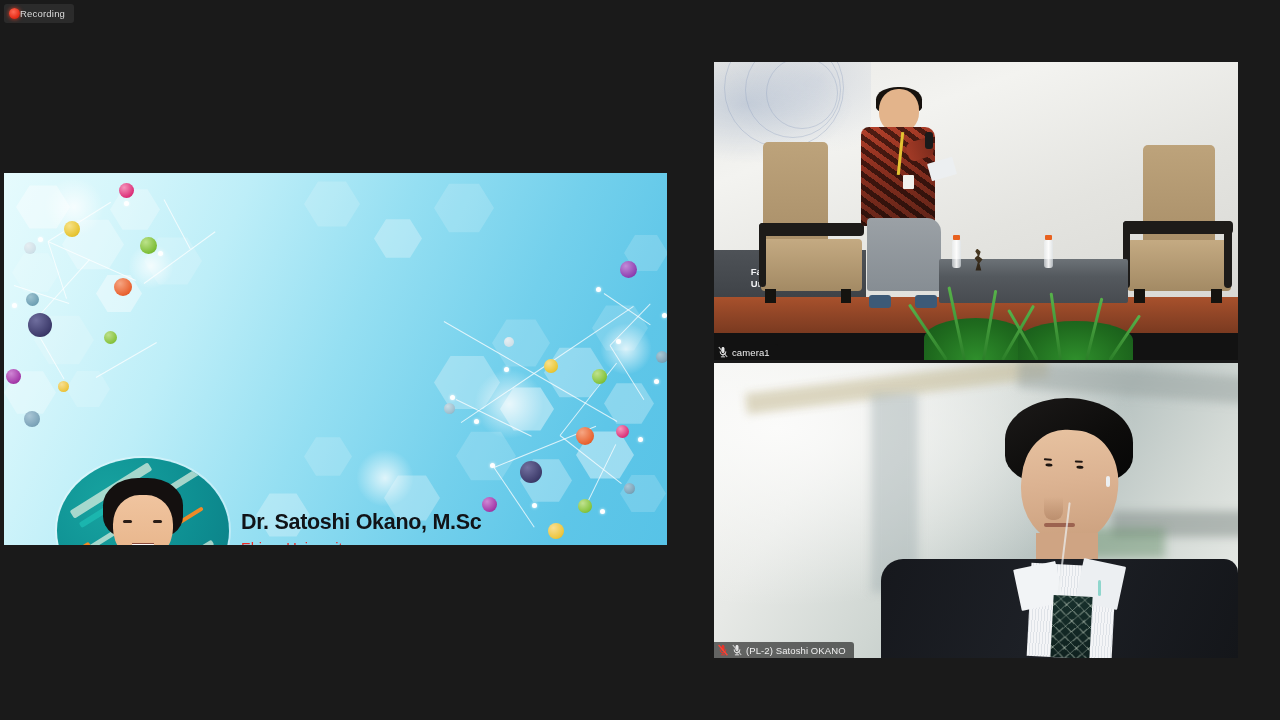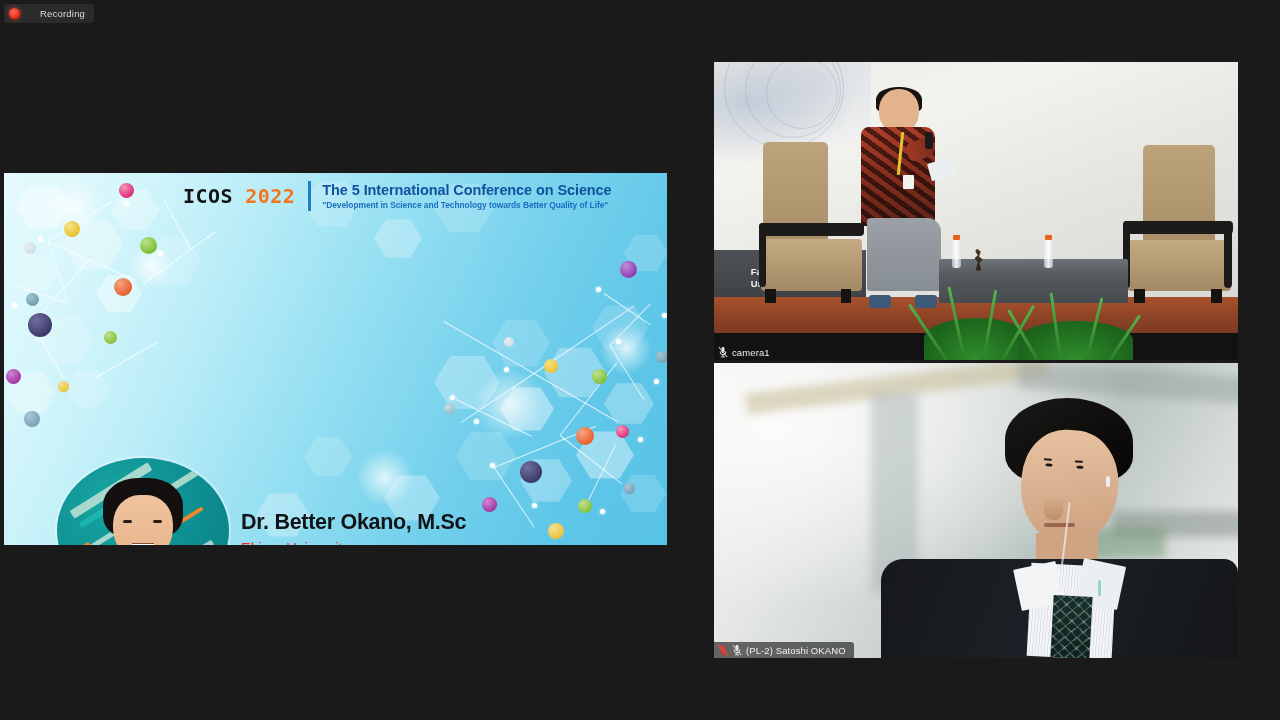--- a/index.html
+++ b/index.html
@@ -9,21 +9,21 @@
     background: #1a1a1a;
     font-family: "Liberation Sans", sans-serif;
     overflow: hidden;
   }
   #stage { position: relative; width: 1280px; height: 720px; background: #1a1a1a; }
 
   
   #rec-badge {
     position: absolute; left: 4px; top: 4px;
     height: 19px; padding: 0 9px 0 5px;
-    display: flex; align-items: center; gap: 20px;
+    display: flex; align-items: center; gap: 0;
     background: #2b2b2b; border-radius: 3px;
   }
   #rec-dot {
     width: 11px; height: 11px; border-radius: 50%;
     background: radial-gradient(circle at 40% 35%, #ff6a55 0%, #e8311c 60%, #b81b0c 100%);
     box-shadow: 0 0 4px rgba(255,70,40,.8);
     flex: none;
   }
   #rec-label { font-size: 9.5px; color: #dcdcdc; letter-spacing: .2px; white-space: nowrap; }
 
@@ -492,49 +492,40 @@
       <div class="mol" style="left:572px; top:254px; width:18px; height:18px; background:radial-gradient(circle at 34% 30%, #f6a683, #e8622f 70%, #c04617);"></div>
       <div class="mol" style="left:516px; top:288px; width:22px; height:22px; background:radial-gradient(circle at 34% 30%, #72709f, #3e3c6b 70%, #28274b);"></div>
       <div class="mol" style="left:574px; top:326px; width:14px; height:14px; background:radial-gradient(circle at 34% 30%, #c1e290, #85c33c 70%, #649f26);"></div>
       <div class="mol" style="left:478px; top:324px; width:15px; height:15px; background:radial-gradient(circle at 34% 30%, #cf87d4, #a239a8 70%, #7c2580);"></div>
       <div class="mol" style="left:544px; top:350px; width:16px; height:16px; background:radial-gradient(circle at 34% 30%, #f7df93, #edc53c 70%, #c8a122);"></div>
       <div class="mol" style="left:620px; top:310px; width:11px; height:11px; background:radial-gradient(circle at 34% 30%, #a9c6d6, #7ba3b8 70%, #5b8398);"></div>
       <div class="mol" style="left:500px; top:164px; width:10px; height:10px; background:radial-gradient(circle at 34% 30%, #e6eef2, #cfe0e8 70%, #a9c3cf);"></div>
       <div class="mol" style="left:440px; top:230px; width:11px; height:11px; background:radial-gradient(circle at 34% 30%, #c9dde6, #9dbecd 70%, #7b9dae);"></div>
     </div>
 
-    <div id="slide-header">
-      <div id="logo-icos">ICOS</div>
-      <div id="logo-year">2022</div>
-      <div id="logo-divider"></div>
-      <div>
-        <div id="conf-title">The 5 International Conference on Science</div>
-        <div id="conf-tagline">"Development in Science and Technology towards Better Quality of Life"</div>
-      </div>
-    </div>
 
     <div id="photo-wrap">
       <div id="photo">
         <div class="ph-streak" style="left:8px;  top:28px;  width:92px; height:9px;"></div>
         <div class="ph-streak teal" style="left:18px; top:46px; width:70px; height:6px;"></div>
         <div class="ph-streak" style="left:96px; top:18px;  width:64px; height:7px;"></div>
         <div class="ph-streak orange" style="left:2px;  top:92px; width:34px; height:8px;"></div>
         <div class="ph-streak" style="left:104px; top:96px; width:56px; height:6px;"></div>
         <div class="ph-streak orange" style="left:118px; top:56px; width:30px; height:4px;"></div>
         <div class="ph-streak" style="left:28px; top:78px;  width:40px; height:5px;"></div>
         <div id="ph-hair"></div>
         <div id="ph-face"></div>
         <div class="ph-eye" style="left:66px;"></div>
         <div class="ph-eye" style="left:96px;"></div>
         <div id="ph-mouth"></div>
 
       </div>
     </div>
 
-    <div id="speaker-name">Dr. Better Okano, M.Sc</div>
+    <div id="speaker-name">Dr. Satoshi Okano, M.Sc</div>
     <div id="speaker-affil">Ehime University</div>
 
   </div>
 
   <div id="tile-top" class="tile">
     <div id="t-backdrop">
       <div id="t-backdrop-art"></div>
       <div class="t-ring" style="left:2%;  top:-14%; width:120px; height:120px;"></div>
       <div class="t-ring" style="left:6%;  top:-8%;  width:96px;  height:96px;"></div>
       <div class="t-ring" style="left:10%; top:-2%;  width:72px;  height:72px;"></div>

